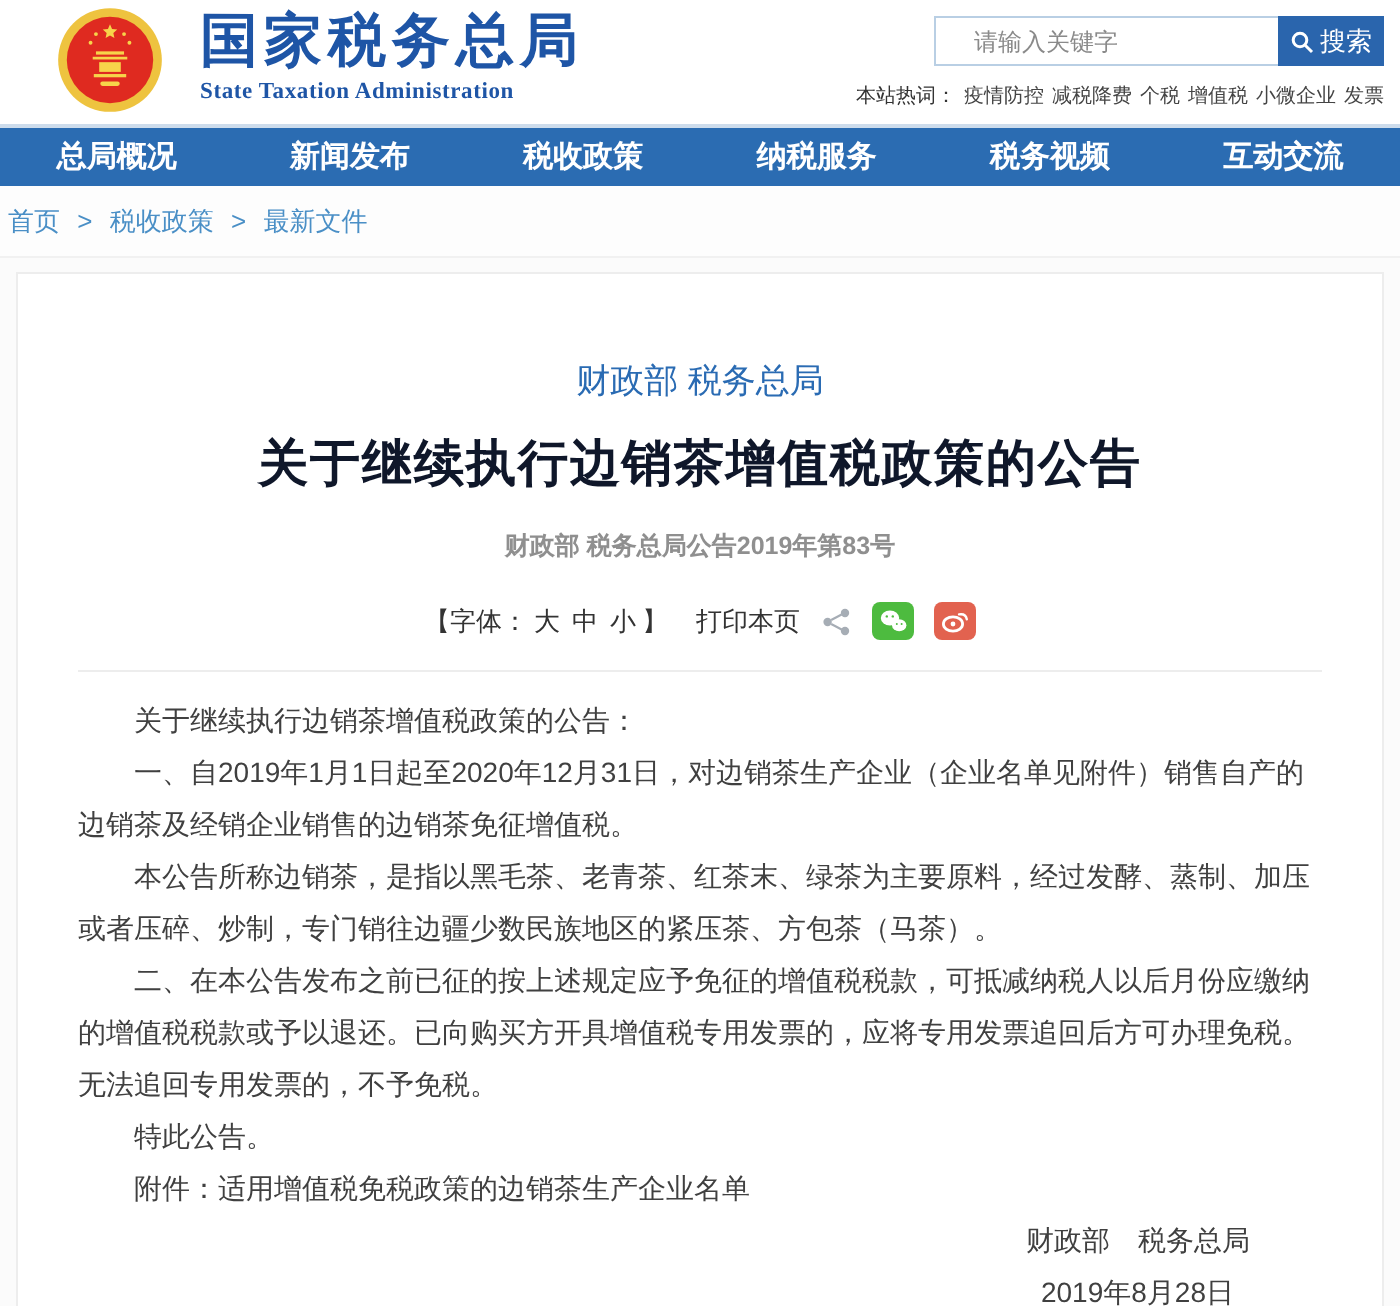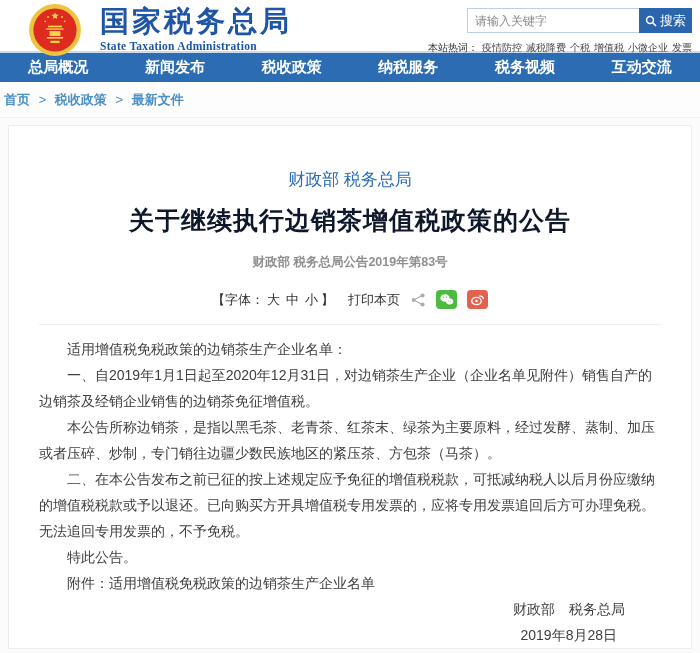--- a/index.html
+++ b/index.html
@@ -3,46 +3,46 @@
 <meta charset="utf-8">
 <style>
   * { box-sizing: border-box; }
   html,body { margin:0; padding:0; }
   body {
     width:700px; height:653px; overflow:hidden;
     background:#fbfbfb;
     font-family:"Liberation Sans","DejaVu Sans",sans-serif;
   }
   
-  .header { position:relative; height:51px; background:#ffffff; }
+  .header { position:relative; height:62px; background:#ffffff; }
   .logo { position:absolute; left:28px; top:3px; width:54px; height:54px; }
   .site-title { position:absolute; left:100px; top:6px; color:#1e55a6; }
   .site-title .cn { font-size:29px; font-weight:bold; letter-spacing:3px; line-height:1.1; }
   .site-title .en { font-family:"Liberation Serif","DejaVu Serif",serif; font-weight:bold;
                     font-size:11.5px; margin-top:2px; letter-spacing:0.3px; }
   .search-row { position:absolute; right:8px; top:8px; width:225px; display:flex; height:25px; }
-  .search-input { flex:1; border:1px solid #b9cfe4; border-right:none; padding:0 7px;
+  .search-input { flex:1; border:1px solid #b9cfe4; border-right:none; padding:0 19px;
                   font-size:12px; color:#333; outline:none; min-width:0;
                   font-family:"Liberation Sans","DejaVu Sans",sans-serif; }
   .search-input::placeholder { color:#8a8a8a; }
   .search-btn { width:53px; background:#2a65ad; color:#fff; border:none; font-size:13px;
                 display:flex; align-items:center; justify-content:center; gap:3px; cursor:pointer;
                 font-family:"Liberation Sans","DejaVu Sans",sans-serif; }
   .hot-words { position:absolute; right:8px; top:41px; white-space:nowrap;
                font-size:10px; color:#333; word-spacing:-1px; }
   .hot-words .hw { color:#444; margin-left:4px; cursor:pointer; }
   .header-line { height:2px; background:#cddcec; }
   
   .nav { height:29px; background:#2b6cb2; display:flex; }
   .nav-item { flex:1; color:#ffffff; font-size:15px; font-weight:bold;
               display:flex; align-items:center; justify-content:center; cursor:pointer; }
   
   .breadcrumb { padding:9px 4px 8px; font-size:13px; color:#4a8fc6;
                 background:#fdfdfd; border-bottom:1px solid #f1f1f1; }
-  .breadcrumb .crumb { cursor:pointer;font-weight:bold; }
+  .breadcrumb .crumb { cursor:pointer; }
   .breadcrumb .sep { margin:0 5px; color:#4a8fc6; }
   
   .panel { margin:7px 8px 0; background:#ffffff; border:1px solid #ededed;
            height:524px; padding:42px 30px 0; }
   .doc-supertitle { text-align:center; color:#2a6bb3; font-size:17px; }
   .doc-title { text-align:center; color:#0f172a; font-size:25px; font-weight:bold;
                margin-top:13px; letter-spacing:1px; }
   .doc-number { text-align:center; color:#8f8f8f; font-size:12.5px; margin-top:17px;font-weight:bold; }
   .toolbar { margin-top:19px; display:flex; justify-content:center; align-items:center;
              font-size:13px; color:#333; }
@@ -159,21 +159,21 @@
           <circle cx="6.5" cy="8" r="1.2" fill="#ffffff"></circle>
           <path d="M9.5 3.2 Q12.8 2.6 13.4 5.6" fill="none" stroke="#ffffff" stroke-width="1.2" stroke-linecap="round"></path>
         </svg>
       </span>
     </span>
   </div>
 
   <div class="divider"></div>
 
   <div class="article">
-    <p>适用增值税免税政策的边销茶生产企业名单：</p>
+    <p>关于继续执行边销茶增值税政策的公告：</p>
     <p>一、自2019年1月1日起至2020年12月31日，对边销茶生产企业（企业名单见附件）销售自产的边销茶及经销企业销售的边销茶免征增值税。</p>
     <p>本公告所称边销茶，是指以黑毛茶、老青茶、红茶末、绿茶为主要原料，经过发酵、蒸制、加压或者压碎、炒制，专门销往边疆少数民族地区的紧压茶、方包茶（马茶）。</p>
     <p>二、在本公告发布之前已征的按上述规定应予免征的增值税税款，可抵减纳税人以后月份应缴纳的增值税税款或予以退还。已向购买方开具增值税专用发票的，应将专用发票追回后方可办理免税。无法追回专用发票的，不予免税。</p>
     <p>特此公告。</p>
     <p>附件：适用增值税免税政策的边销茶生产企业名单</p>
     <p class="sig">财政部　税务总局</p>
     <p class="date">2019年8月28日</p>
   </div>
 </div>
 

